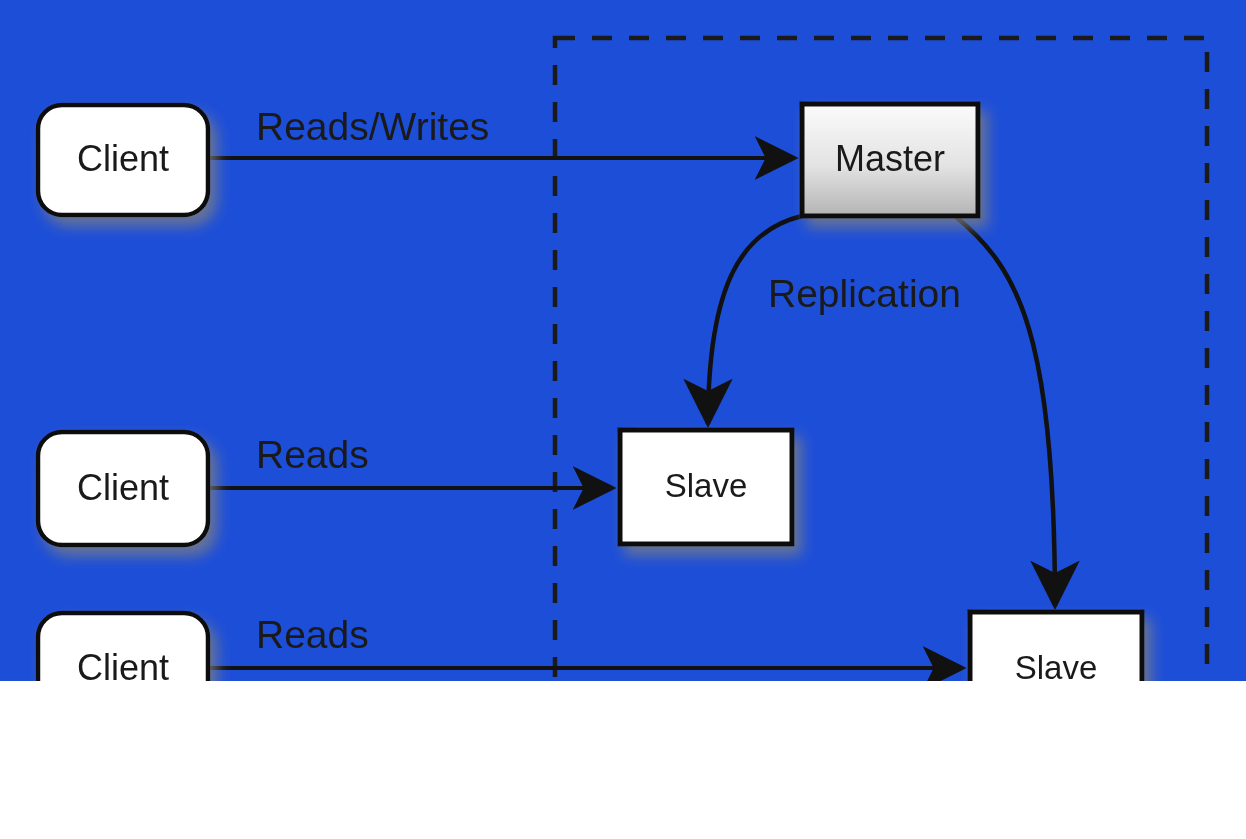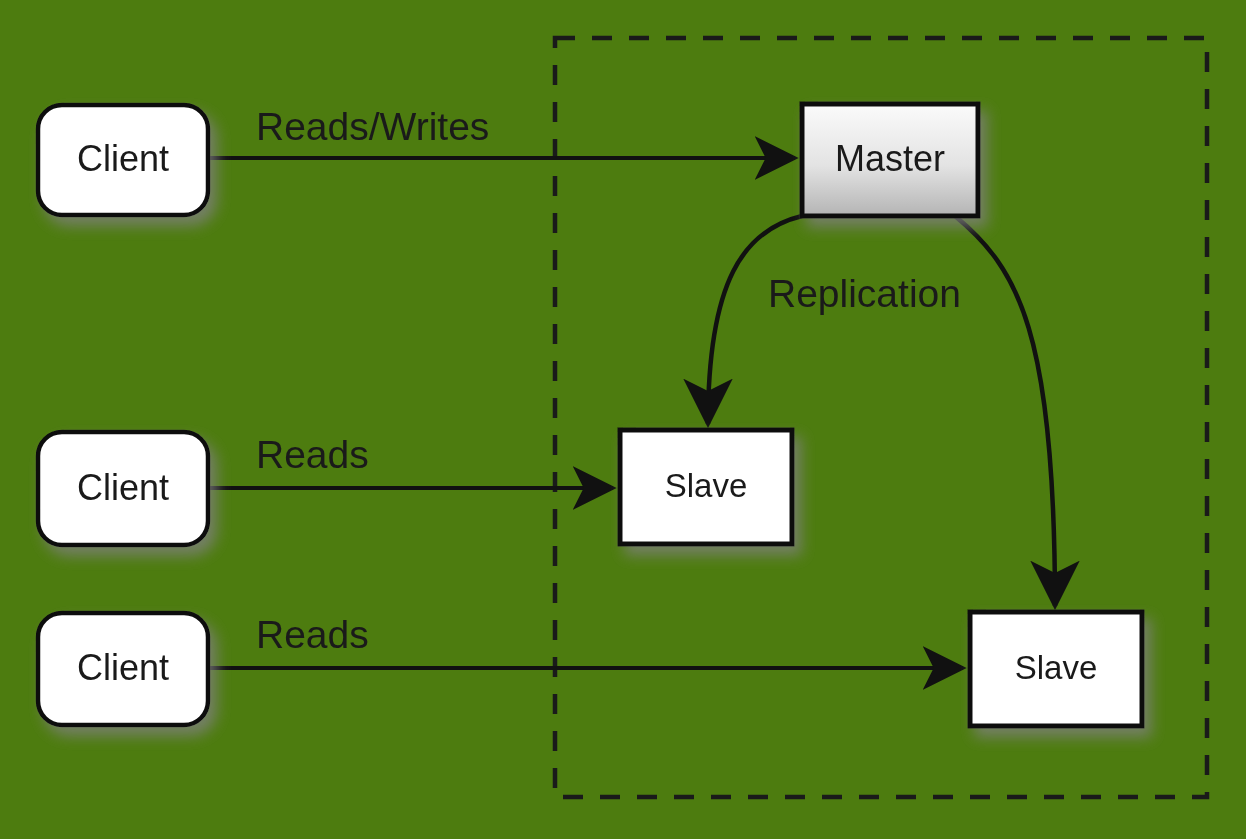--- a/index.html
+++ b/index.html
@@ -6,22 +6,22 @@
     margin: 0;
     padding: 0;
     background: #ffffff;
   }
   body {
     font-family: "Liberation Sans", sans-serif;
   }
   #canvas {
     position: relative;
     width: 1246px;
-    height: 839px;
-    background: #4d7c0f;
+    height: 681px;
+    background: #1d4ed8;
     overflow: hidden;
   }
   #diagram-svg {
     position: absolute;
     left: 0;
     top: 0;
     width: 1246px;
     height: 839px;
   }
   .node-label {

